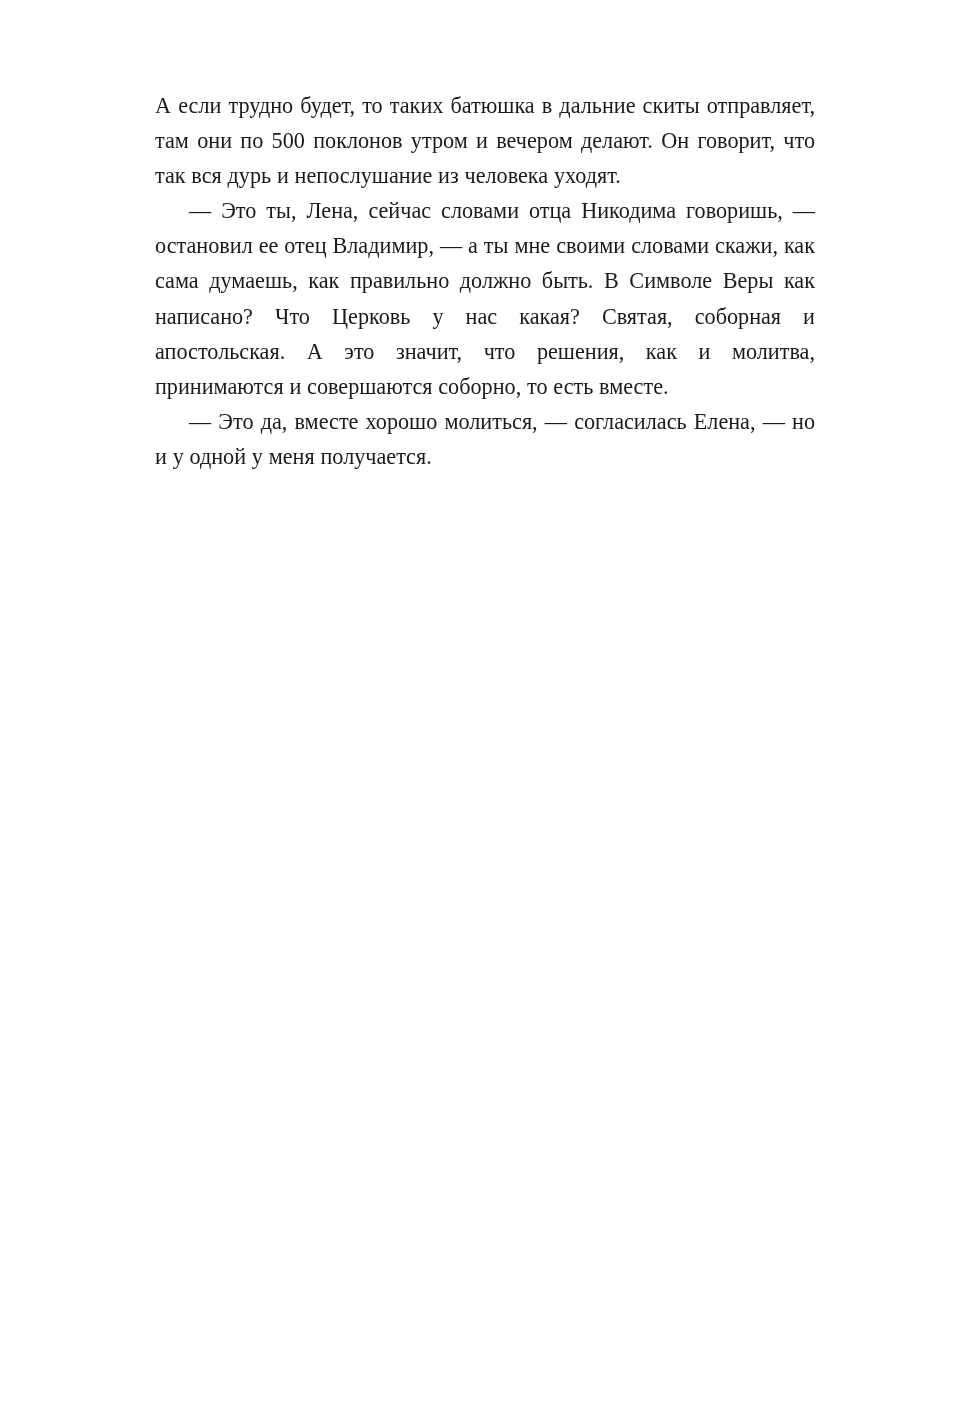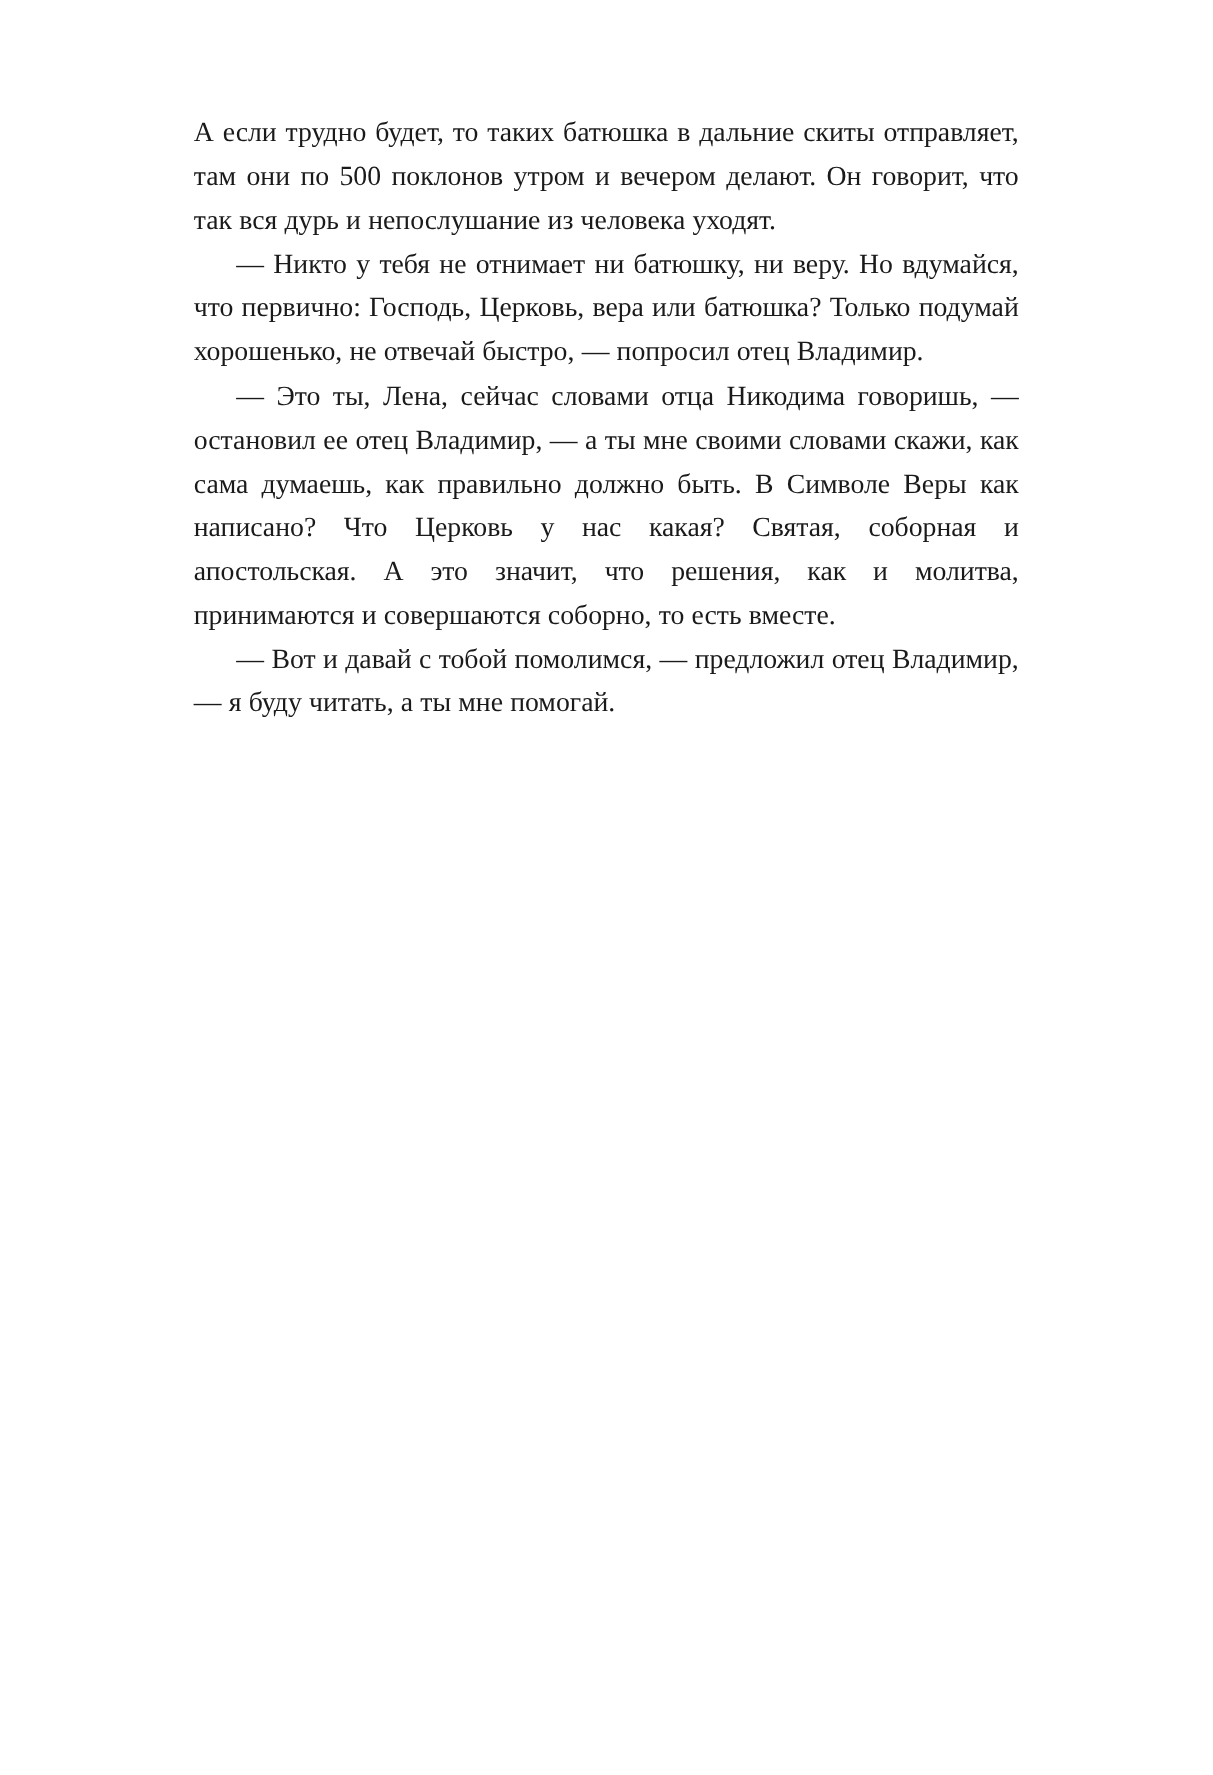--- a/index.html
+++ b/index.html
@@ -64,28 +64,27 @@
 <body>
 
 <div class="page">
 
   <div class="text-column">
 
     <p class="para">А если трудно будет, то таких батюшка в дальние скиты отправляет, там они по 500 поклонов утром и вечером делают. Он говорит, что так вся дурь и непослушание из человека уходят.</p>
 
 
 
-    <p class="para indent">— Никто у тебя не отнимает ни батюшку, ни веру. Но вдумайся, что первично: Господь, Церковь, вера или батюшка? Только подумай хорошенько, не отвечай быстро, — попросил отец Владимир.</p>
 
 
 
     <p class="para indent">— Это ты, Лена, сейчас словами отца Никодима говоришь, — остановил ее отец Владимир, — а ты мне своими словами скажи, как сама думаешь, как правильно должно быть. В Символе Веры как написано? Что Церковь у нас какая? Святая, соборная и апостольская. А это значит, что решения, как и молитва, принимаются и совершаются соборно, то есть вместе.</p>
 
+    <p class="para indent">— Это да, вместе хорошо молиться, — согласилась Елена, — но и у одной у меня получается.</p>
 
-    <p class="para indent">— Вот и давай с тобой помолимся, — предложил отец Владимир, — я буду читать, а ты мне помогай.</p>
 
   </div>
 
   <div class="page-footer">
     <span></span>
   </div>
 
 </div>
 
 </body></html>

